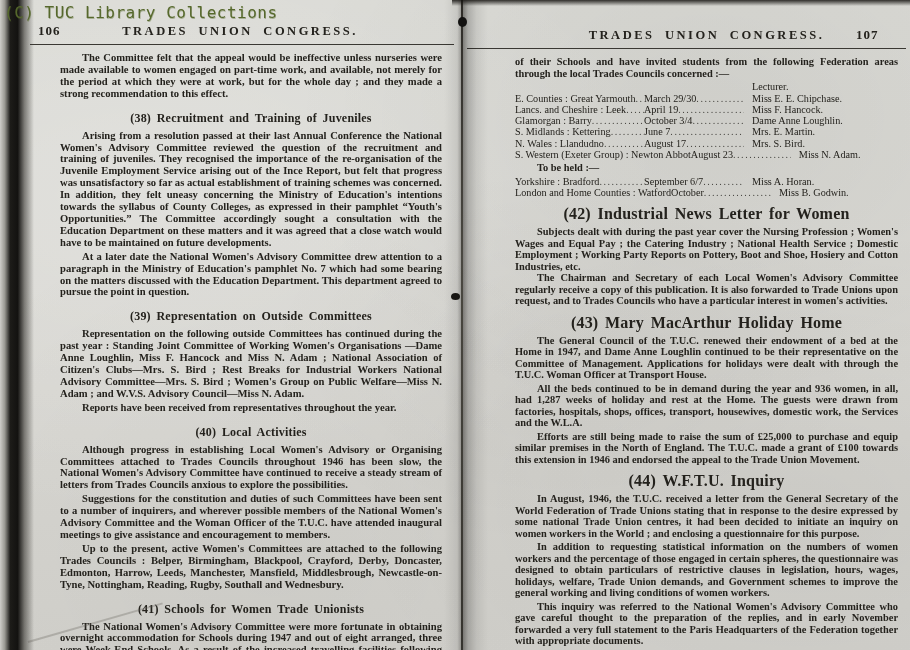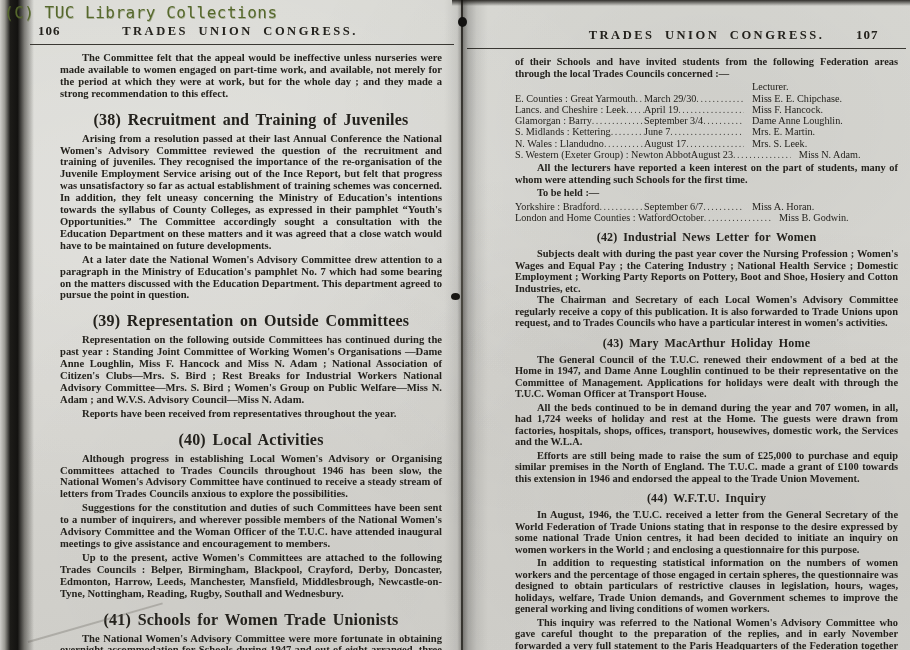--- a/index.html
+++ b/index.html
@@ -64,22 +64,22 @@
   .runtitle{flex:1;text-align:center;font-size:12.5px;letter-spacing:2.5px;word-spacing:5px;}
   .rule{border-bottom:1.6px solid #3a3833;}
   .rule-left{margin:5px -12px 7px -30px;}
   .rule-right{margin:5px -8px 7px -48px;}
   p.body{margin:0;text-align:justify;text-indent:22px;font-weight:bold;}
   .page-left p.body{font-size:10.6px;line-height:11.9px;}
   .page-right p.body{font-size:10.4px;line-height:11.5px;}
   p.noindent{text-indent:0;}
   p.mt{margin-top:2px;}
   h3.sect{text-align:center;font-weight:bold;margin:0;letter-spacing:0.2px;word-spacing:2.5px;}
-  .page-left h3.sect{font-size:16px;margin:11px 0 4px;}
-  .page-right h3.sect{font-size:12px;margin:7px 0 3px;}
+  .page-left h3.sect{font-size:12px;margin:11px 0 4px;}
+  .page-right h3.sect{font-size:16px;margin:7px 0 3px;}
   
   .tbl{margin:2px 0 2px;}
   .trow{display:flex;font-size:10.2px;line-height:11.3px;align-items:baseline;}
   .tplace{white-space:nowrap;flex:0 0 auto;}
   .tlead{flex:1 1 auto;overflow:hidden;white-space:nowrap;opacity:0.85;}
   .tlead::after{content:"....................................................................................";letter-spacing:1.5px;}
   .tdate{flex:0 0 100px;display:flex;overflow:hidden;white-space:nowrap;}
   .tdate .ddots{overflow:hidden;white-space:nowrap;opacity:0.85;}
   .tdate .ddots::after{content:"..............................";letter-spacing:1.5px;}
   .tlect{flex:0 0 146px;padding-left:8px;white-space:nowrap;}
@@ -148,55 +148,54 @@
       <span class="tdate">
           <span>April 19</span>
           <span class="ddots"></span>
         </span>
       <span class="tlect">Miss F. Hancock.</span>
     </div>
     <div class="trow">
       <span class="tplace">Glamorgan : Barry</span>
         <span class="tlead"></span>
       <span class="tdate">
-          <span>September 3/4</span>
+          <span>October 3/4</span>
           <span class="ddots"></span>
         </span>
       <span class="tlect">Dame Anne Loughlin.</span>
     </div>
     <div class="trow">
       <span class="tplace">S. Midlands : Kettering</span>
         <span class="tlead"></span>
       <span class="tdate">
           <span>June 7</span>
           <span class="ddots"></span>
         </span>
       <span class="tlect">Mrs. E. Martin.</span>
     </div>
     <div class="trow">
       <span class="tplace">N. Wales : Llandudno</span>
         <span class="tlead"></span>
       <span class="tdate">
           <span>August 17</span>
           <span class="ddots"></span>
         </span>
-      <span class="tlect">Mrs. S. Leek.</span>
+      <span class="tlect">Mrs. S. Bird.</span>
     </div>
     <div class="trow">
       <span class="tplace">S. Western (Exeter Group) : Newton Abbot</span>
         <span class="tlead"></span>
       <span class="tdate">
           <span>August 23</span>
           <span class="ddots"></span>
         </span>
       <span class="tlect">Miss N. Adam.</span>
     </div>
   </div>
 
-  <p class="body mt">All the lecturers have reported a keen interest on the part of students, many of whom were attending such Schools for the first time.</p>
   <p class="body mt">To be held :—</p>
 
   <div class="tbl">
     <div class="trow">
       <span class="tplace">Yorkshire : Bradford</span>
         <span class="tlead"></span>
       <span class="tdate">
           <span>September 6/7</span>
           <span class="ddots"></span>
         </span>
@@ -212,21 +211,21 @@
       <span class="tlect">Miss B. Godwin.</span>
     </div>
   </div>
 
   <h3 class="sect">(42) Industrial News Letter for Women</h3>
   <p class="body mt">Subjects dealt with during the past year cover the Nursing Profession ; Women's Wages and Equal Pay ;  the Catering Industry ;  National Health Service ; Domestic Employment ; Working Party Reports on Pottery, Boot and Shoe, Hosiery and Cotton Industries, etc.</p>
   <p class="body">The Chairman and Secretary of each Local Women's Advisory Committee regularly receive a copy of this publication.  It is also forwarded to Trade Unions upon request, and to Trades Councils who have a particular interest in women's activities.</p>
 
   <h3 class="sect">(43) Mary MacArthur Holiday Home</h3>
   <p class="body">The General Council of the T.U.C. renewed their endowment of a bed at the Home in 1947, and Dame Anne Loughlin continued to be their representative on the Committee of Management.   Applications for holidays were dealt with through the T.U.C. Woman Officer at Transport House.</p>
-  <p class="body mt">All the beds continued to be in demand during the year and 707 women, in all, had 1,724 weeks of holiday and rest at the Home.   The guests were drawn from factories, hospitals, shops, offices, transport, housewives, domestic work, the Services and the W.L.A.</p>
+  <p class="body mt">All the beds continued to be in demand during the year and 936 women, in all, had 1,287 weeks of holiday and rest at the Home.   The guests were drawn from factories, hospitals, shops, offices, transport, housewives, domestic work, the Services and the W.L.A.</p>
   <p class="body mt">Efforts are still being made to raise the sum of £25,000 to purchase and equip similar premises in the North of England.  The T.U.C. made a grant of £100 towards this extension in 1946 and endorsed the appeal to the Trade Union Movement.</p>
 
   <h3 class="sect">(44) W.F.T.U. Inquiry</h3>
   <p class="body">In August, 1946, the T.U.C. received a letter from the General Secretary of the World Federation of Trade Unions stating that in response to the desire expressed by some national Trade Union centres, it had been decided to initiate an inquiry on women workers in the World ; and enclosing a questionnaire for this purpose.</p>
   <p class="body mt">In addition to requesting statistical information on the numbers of women workers and the percentage of those engaged in certain spheres, the questionnaire was designed to obtain particulars of restrictive clauses in legislation, hours, wages, holidays, welfare, Trade Union demands, and Government schemes to improve the general working and living conditions of women workers.</p>
   <p class="body mt">This inquiry was referred to the National Women's Advisory Committee who gave careful thought to the preparation of the replies, and in early November forwarded a very full statement to the Paris Headquarters of the Federation together with appropriate documents.</p>
 </div>
 
 <div class="spine-shadow"></div>
 <div class="spine-line"></div>

